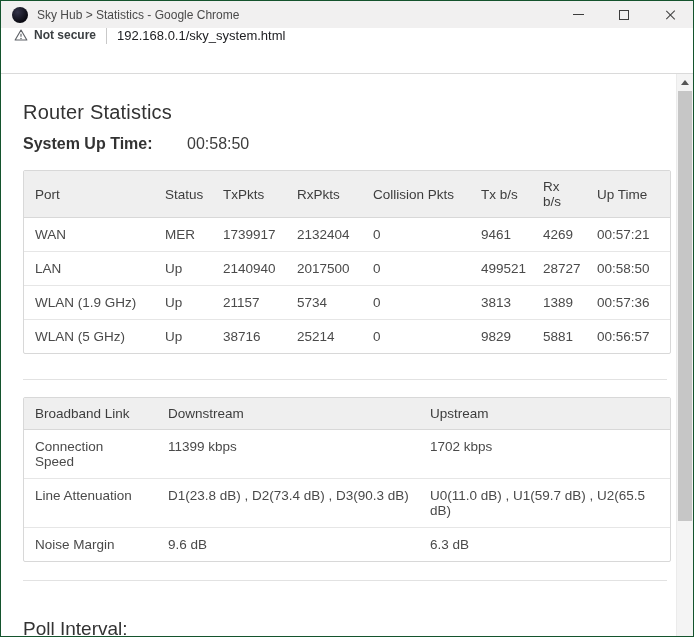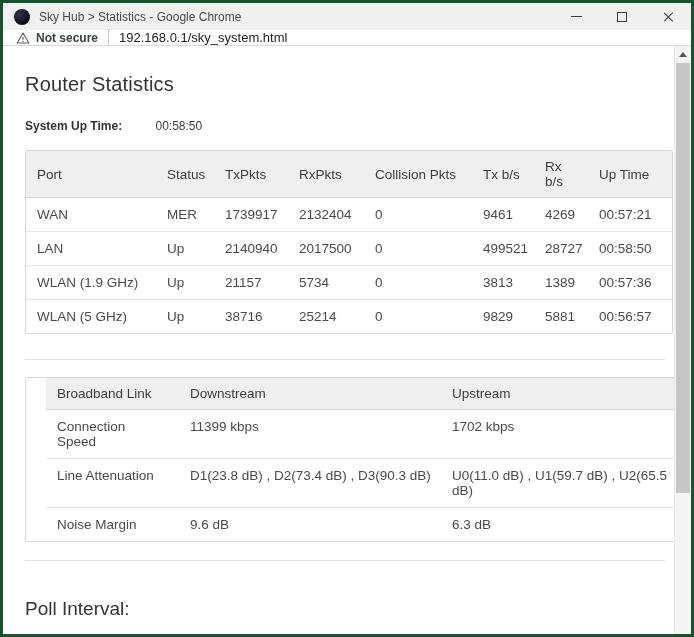--- a/index.html
+++ b/index.html
@@ -1,21 +1,21 @@
 <!DOCTYPE html>
 <html><head>
 <meta charset="utf-8">
 <style>
   * { box-sizing: border-box; margin: 0; padding: 0; }
   html, body { width: 694px; height: 637px; overflow: hidden; }
   body { font-family: "Liberation Sans", sans-serif; background: #ffffff; }
 
   .window {
     width: 694px; height: 637px;
-    border: 3px solid #14532d;
+    border: 1px solid #14532d;
     display: flex; flex-direction: column;
     background: #ffffff;
   }
 
   
   .titlebar {
     height: 27px; flex: 0 0 auto;
     background: #f1f0f0;
     display: flex; align-items: center;
     padding-left: 11px;
@@ -40,39 +40,39 @@
   .close-glyph { position: relative; width: 12px; height: 12px; display: block; }
   .close-glyph::before, .close-glyph::after {
     content: ""; position: absolute; left: 5.5px; top: 0;
     width: 1.2px; height: 12px; background: #3c3c3c;
   }
   .close-glyph::before { transform: rotate(45deg); }
   .close-glyph::after  { transform: rotate(-45deg); }
 
   
   .toolbar {
-    height: 16px; flex: 0 0 auto;
+    height: 46px; flex: 0 0 auto;
     background: #ffffff;
     border-bottom: 1px solid #dadada;
-    display: flex; align-items: flex-end;
+    display: flex; align-items: flex-start;
     padding-left: 13px;
   }
   .security-chip { display: flex; align-items: center; gap: 6px; cursor: default; }
   .warning-icon { width: 14px; height: 14px; display: block; }
   .security-label { font-size: 12px; font-weight: bold; color: #3c4043; }
   .toolbar-divider { width: 1px; height: 16px; background: #c9c9c9; margin: 0 10px; }
   .url-text { font-size: 13px; color: #202124; }
 
   
   .content-wrap { position: relative; flex: 1 1 auto; overflow: hidden; background: #fff; }
   .content { position: absolute; inset: 0 17px 0 0; padding: 27px 9px 0 22px; }
 
   .page-title { font-size: 20px; font-weight: normal; color: #333333; letter-spacing: 0.2px; }
 
-  .uptime-row { margin-top: 23px; font-size: 12px; color: #333333; }
+  .uptime-row { margin-top: 11px; font-size: 16px; color: #333333; }
   .uptime-label { font-weight: bold; }
   .uptime-value { margin-left: 30px; color: #3d3d3d; }
 
   table.stats {
     width: 646px; margin-top: 17px;
     border-collapse: separate; border-spacing: 0;
     border: 1px solid #d8d8d8; border-radius: 2px;
     table-layout: fixed;
     font-size: 13.5px; color: #4a4a4a;
   }
@@ -86,21 +86,21 @@
     border-bottom: 1px solid #e6e6e6;
     vertical-align: top;
   }
   table.stats tr:last-child td { border-bottom: none; }
 
   table.bb td.rowlabel { padding-right: 22px; }
 
   hr.separator { border: none; border-top: 1px solid #e2e2e2; }
   .sep1 { margin-top: 25px; }
   .sep2 { margin-top: 18px; }
-  .bb-table { margin-top: 31px; padding-left: 20px; }
+  .bb-table { margin-top: 31px; }
   .poll-title { margin-top: 37px; font-size: 19px; font-weight: normal; color: #333333; }
 
   
   .scrollbar {
     position: absolute; top: 0; right: 0; bottom: 0; width: 17px;
     background: #f4f4f4; border-left: 1px solid #ebebeb;
   }
   .scroll-up-btn {
     height: 17px; display: flex; align-items: center; justify-content: center;
   }

